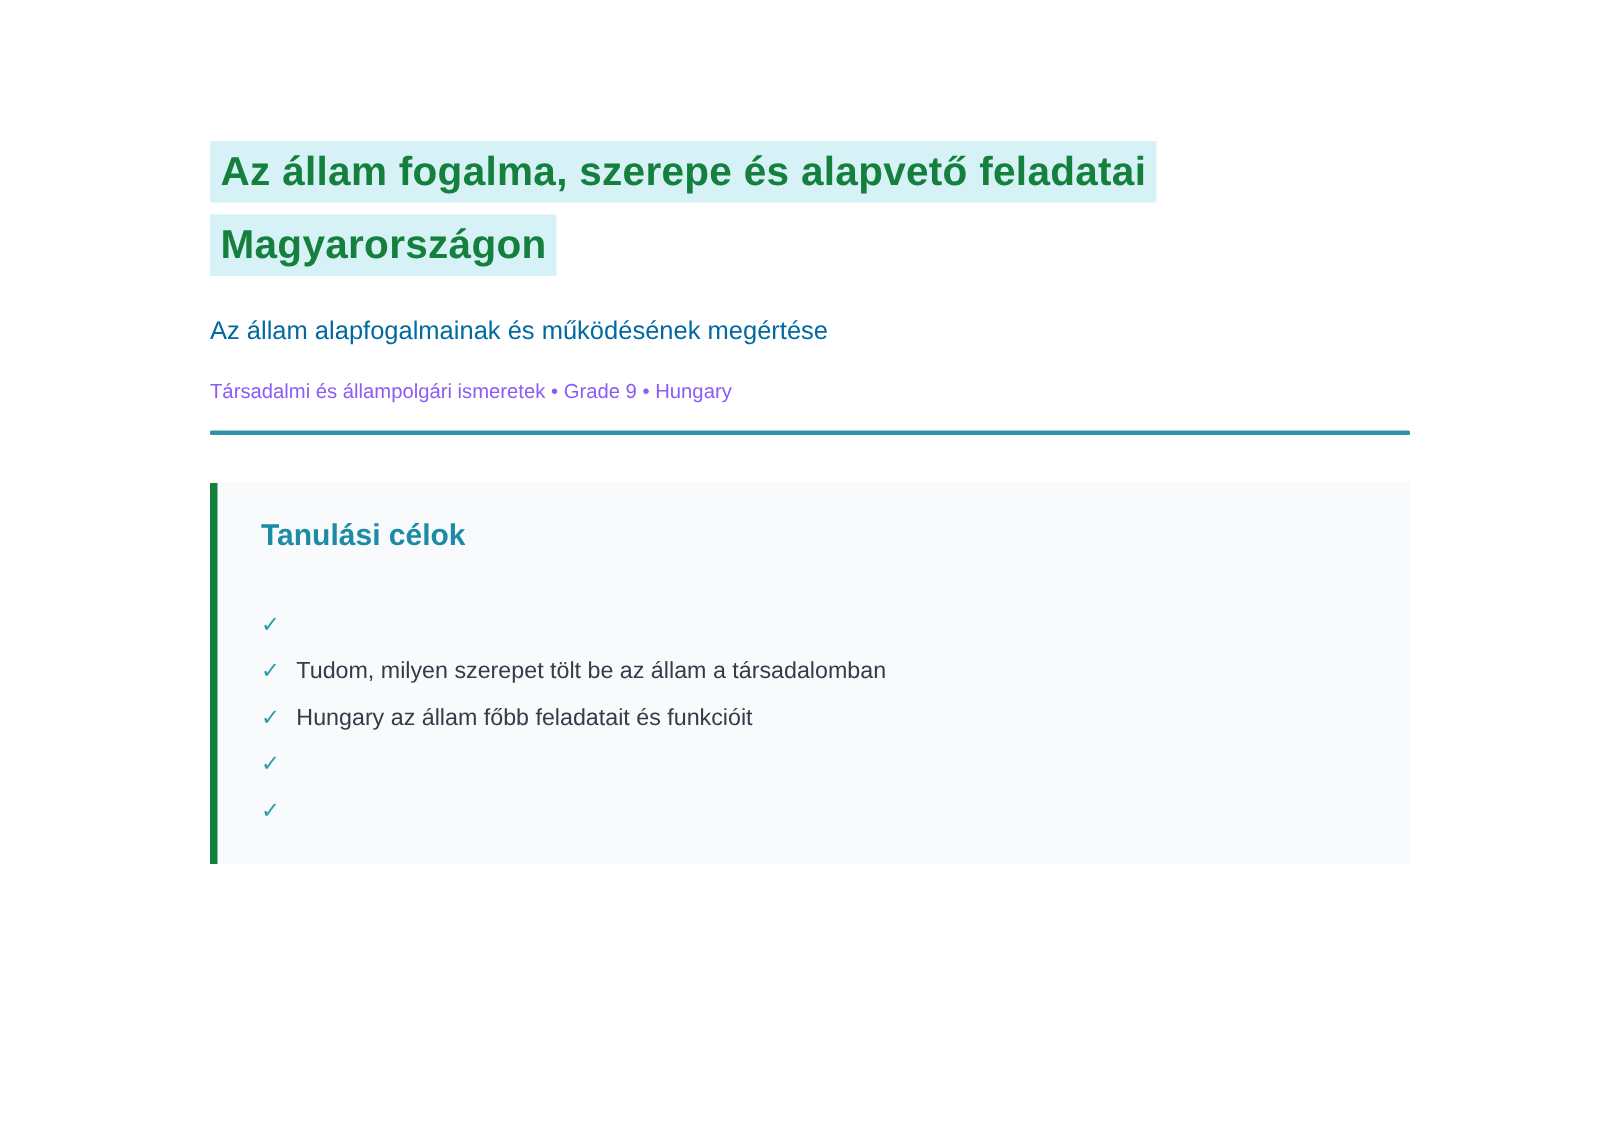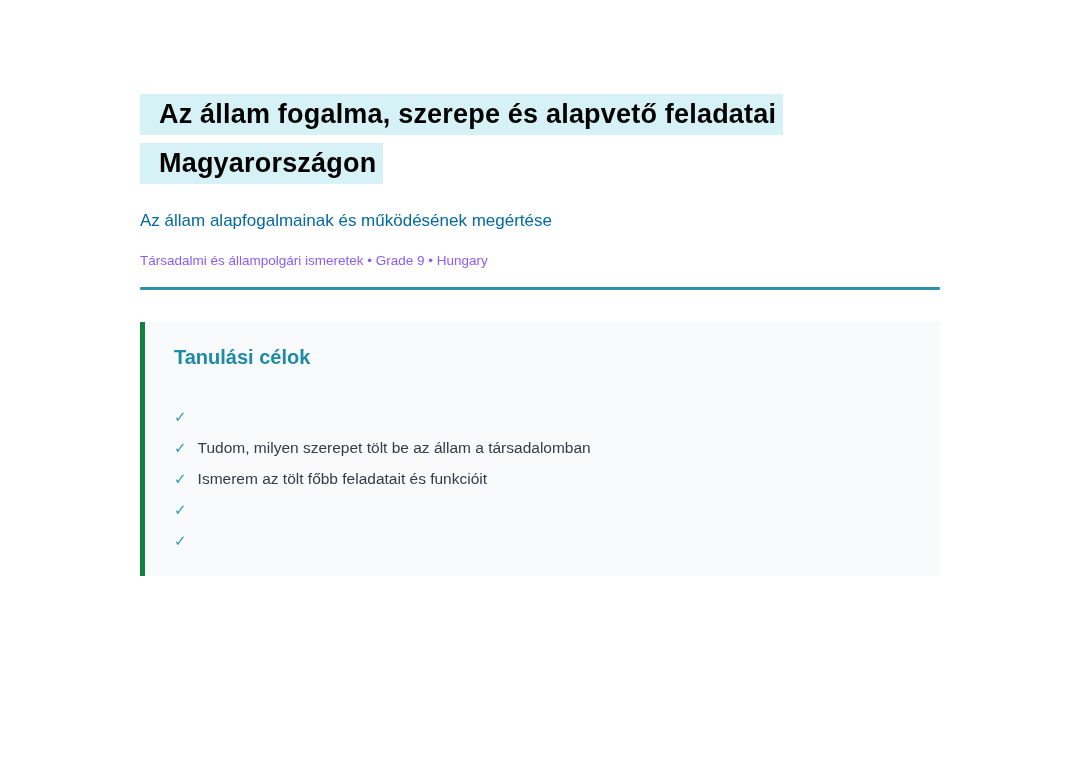--- a/index.html
+++ b/index.html
@@ -23,22 +23,22 @@
   
   .title {
     font-size: 27px;
     font-weight: 700;
     line-height: 49px;
     color: #1d2129;
     letter-spacing: 0.2px;
   }
   .title .hl {
     background: #d7f2f6;
-    color: #000000;
-    padding: 5px 7px 6px 19px;
+    color: #15803d;
+    padding: 5px 7px 6px 7px;
     -webkit-box-decoration-break: clone;
   }
   .subtitle {
     margin-top: 23px;
     font-size: 17px;
     color: #0369a1;
   }
   .meta {
     margin-top: 22px;
     font-size: 13.5px;
@@ -101,21 +101,21 @@
       <ul class="goals-list">
         <li class="goal">
           <span class="check">✓</span>
         </li>
         <li class="goal">
           <span class="check">✓</span>
           <span class="goal-text">Tudom, milyen szerepet tölt be az állam a társadalomban</span>
         </li>
         <li class="goal">
           <span class="check">✓</span>
-          <span class="goal-text">Ismerem az tölt főbb feladatait és funkcióit</span>
+          <span class="goal-text">Hungary az állam főbb feladatait és funkcióit</span>
         </li>
         <li class="goal">
           <span class="check">✓</span>
         </li>
         <li class="goal">
           <span class="check">✓</span>
         </li>
       </ul>
     </section>
 

